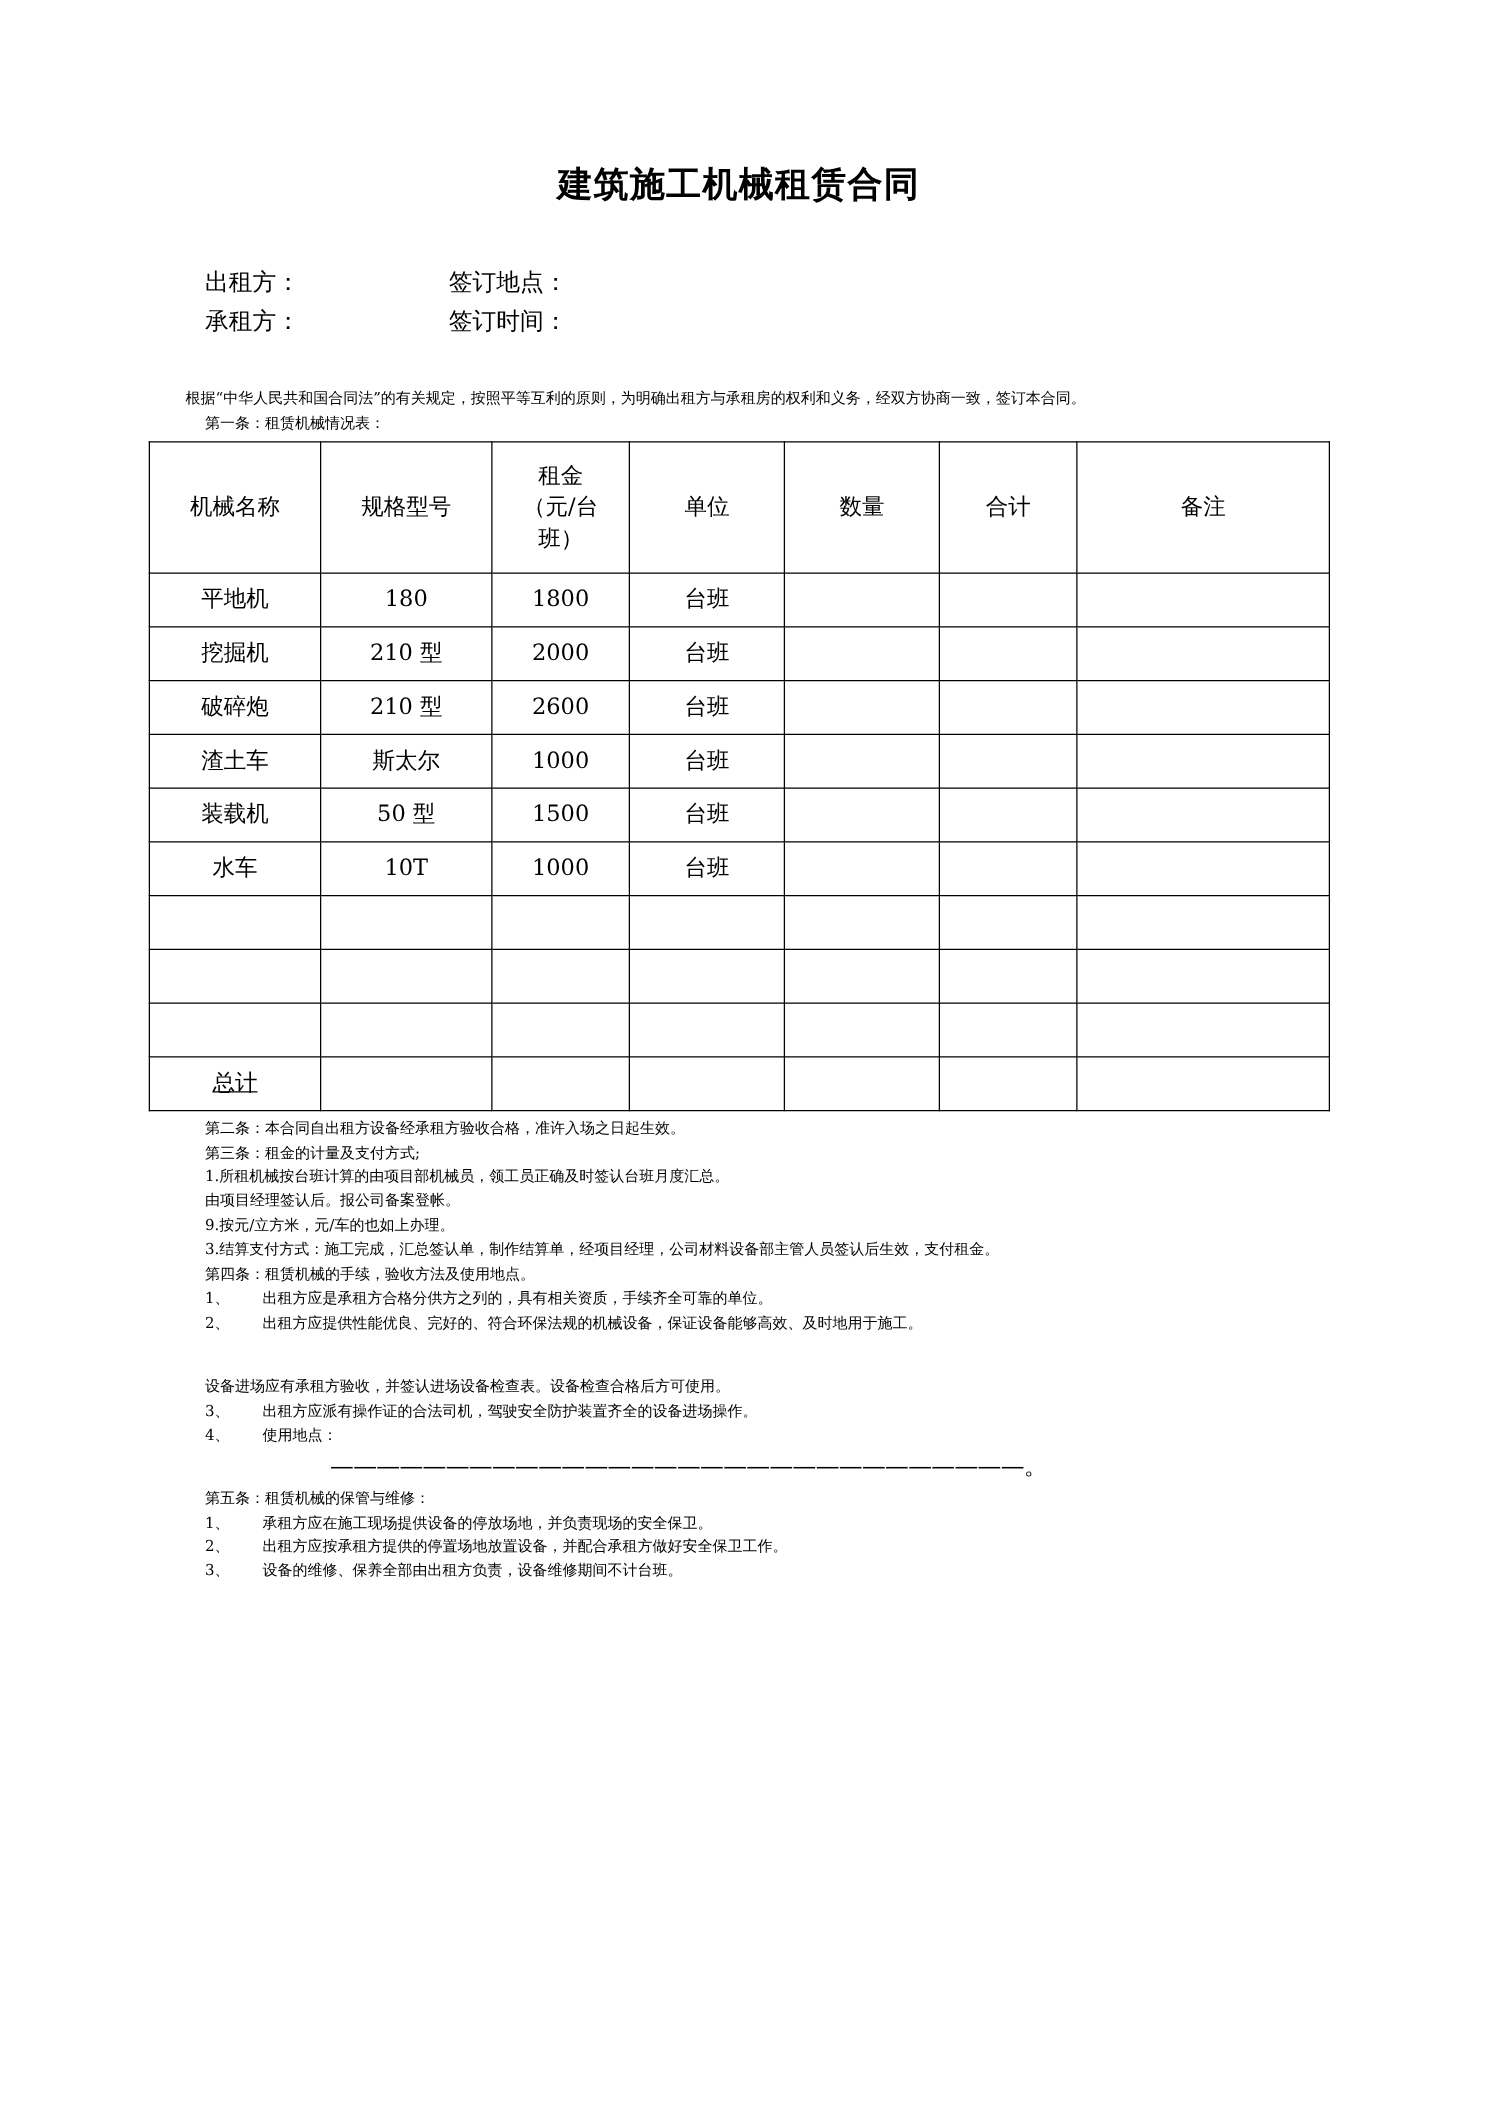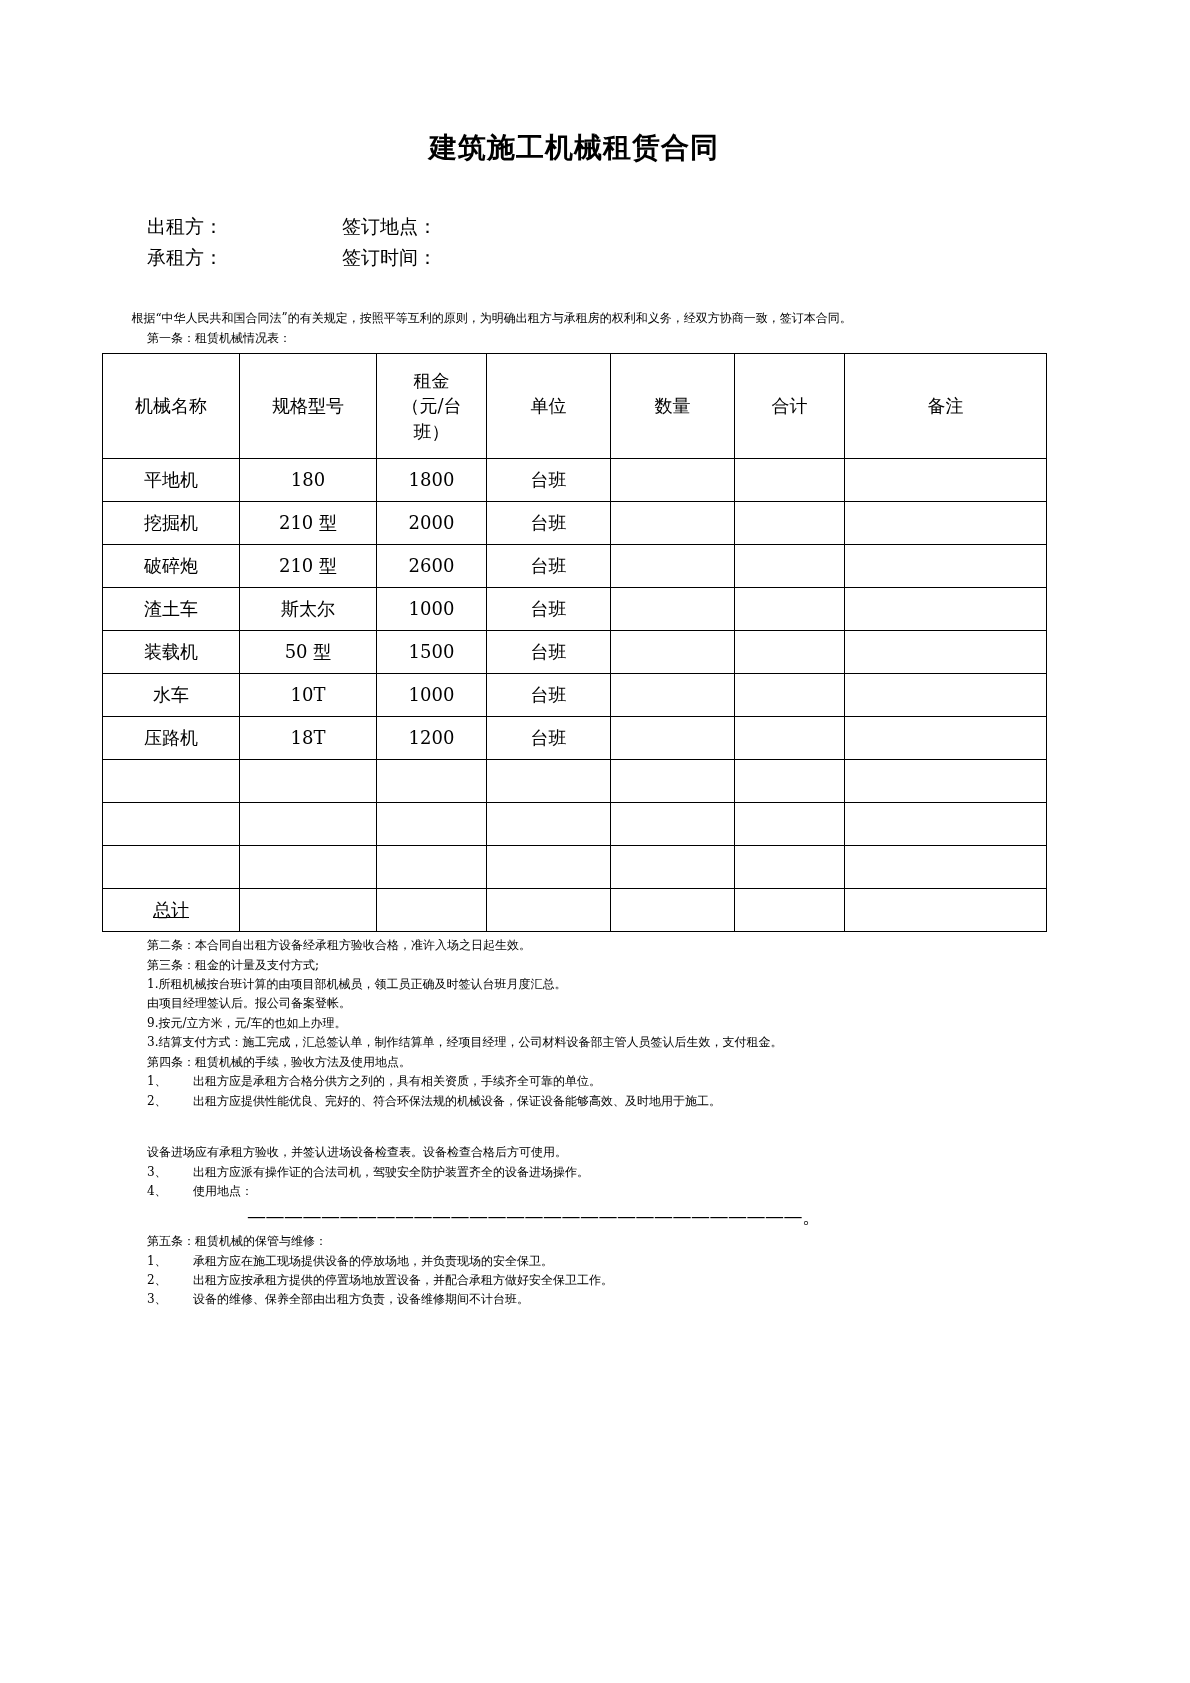--- a/index.html
+++ b/index.html
@@ -15,21 +15,21 @@
     position: relative;
     width: 1190px;
     height: 1683px;
     background: #ffffff;
     box-sizing: border-box;
     padding: 0;
     overflow: hidden;
   }
   .content {
     position: absolute;
-    left: 102px;
+    left: 119px;
     top: 0;
     width: 944px;
   }
   .doc-title {
     text-align: center;
     font-size: 28px;
     font-weight: bold;
     letter-spacing: 1px;
     margin: 0;
     padding-top: 131px;
@@ -236,29 +236,20 @@
           <tr>
             <td>水车</td>
             <td>10T</td>
             <td>1000</td>
             <td>台班</td>
             <td></td>
             <td></td>
             <td></td>
           </tr>
           <tr>
-            <td>压路机</td>
-            <td>18T</td>
-            <td>1200</td>
-            <td>台班</td>
-            <td></td>
-            <td></td>
-            <td></td>
-          </tr>
-          <tr>
             <td></td>
             <td></td>
             <td></td>
             <td></td>
             <td></td>
             <td></td>
             <td></td>
           </tr>
           <tr>
             <td></td>

